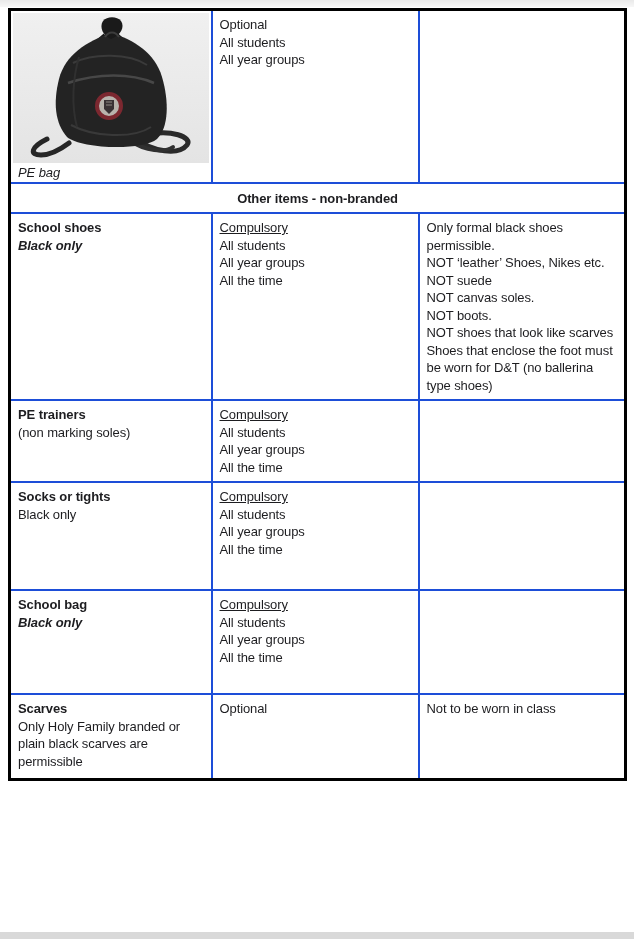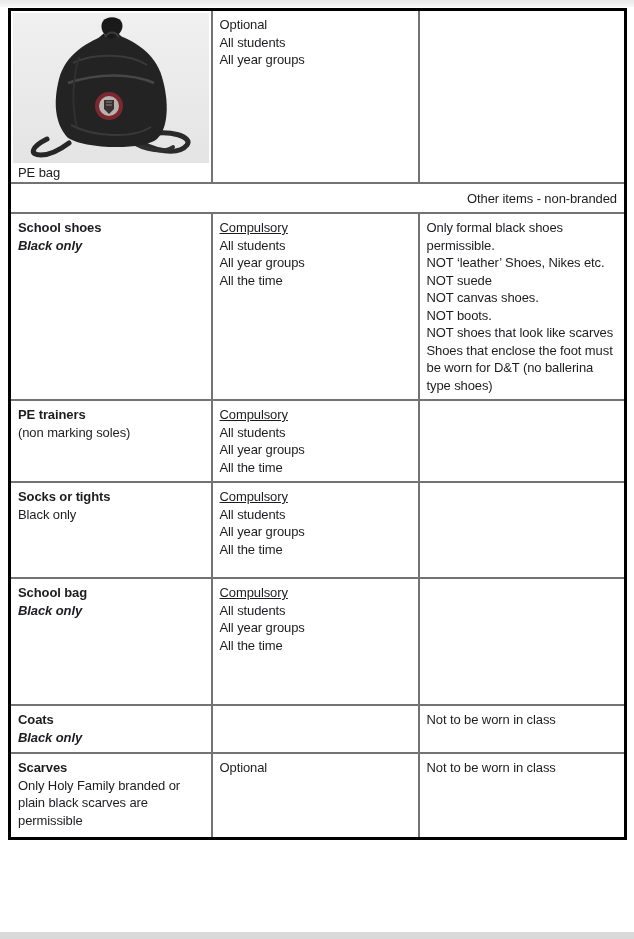--- a/index.html
+++ b/index.html
@@ -20,43 +20,43 @@
     background: #d9d9d9;
   }
   table.uniform-table {
     position: absolute; top: 8px; left: 8px;
     width: 616px;
     border-collapse: collapse;
     table-layout: fixed;
     border: 3px solid #000;
   }
   td {
-    border: 2px solid #737373;
+    border: 2px solid #1d4ed8;
     vertical-align: top;
     padding: 5px 7px;
     font-size: 13px;
     line-height: 17.5px;
     letter-spacing: -0.1px;
   }
   td.photo-cell { padding: 2px 2px 0 2px; }
   .section-cell {
-    text-align: right;
-    font-weight: normal;
+    text-align: center;
+    font-weight: bold;
     padding-top: 6px;
   }
   .item-name { font-weight: bold; }
   .item-sub {}
   .item-sub.bi { font-weight: bold; font-style: italic; }
   .req-title { font-weight: normal; text-decoration: underline; }
   .photo-frame {
     width: 196px; height: 150px;
     background: linear-gradient(#f0f0f0, #e4e4e4);
     overflow: hidden;
   }
-  .caption { padding: 1px 0 0 5px; font-size: 13px; }
+  .caption { padding: 1px 0 0 5px; font-size: 13px; font-style: italic; }
   .note-line, .req-line {}
 </style>
 </head>
 <body>
 
 <div class="page-top-edge"></div>
 
 <table class="uniform-table">
   <colgroup>
     <col style="width:202px">
@@ -116,79 +116,69 @@
     <td>
       <div class="req-title">Compulsory</div>
       <div class="req-line">All students</div>
       <div class="req-line">All year groups</div>
       <div class="req-line">All the time</div>
     </td>
     <td>
       <div class="note-line">Only formal black shoes permissible.</div>
       <div class="note-line">NOT ‘leather’ Shoes, Nikes etc.</div>
       <div class="note-line">NOT suede</div>
-      <div class="note-line">NOT canvas shoes.</div>
+      <div class="note-line">NOT canvas soles.</div>
       <div class="note-line">NOT boots.</div>
       <div class="note-line">NOT shoes that look like scarves</div>
       <div class="note-line">Shoes that enclose the foot must be worn for D&amp;T (no ballerina type shoes)</div>
     </td>
   </tr>
 
   <tr style="height:80px">
     <td>
       <div class="item-name">PE trainers</div>
       <div class="item-sub">(non marking soles)</div>
     </td>
     <td>
       <div class="req-title">Compulsory</div>
       <div class="req-line">All students</div>
       <div class="req-line">All year groups</div>
       <div class="req-line">All the time</div>
     </td>
     <td></td>
   </tr>
 
-  <tr style="height:96px">
+  <tr style="height:108px">
     <td>
       <div class="item-name">Socks or tights</div>
       <div class="item-sub">Black only</div>
     </td>
     <td>
       <div class="req-title">Compulsory</div>
       <div class="req-line">All students</div>
       <div class="req-line">All year groups</div>
       <div class="req-line">All the time</div>
     </td>
     <td></td>
   </tr>
 
-  <tr style="height:127px">
+  <tr style="height:104px">
     <td>
       <div class="item-name">School bag</div>
       <div class="item-sub bi">Black only</div>
     </td>
     <td>
       <div class="req-title">Compulsory</div>
       <div class="req-line">All students</div>
       <div class="req-line">All year groups</div>
       <div class="req-line">All the time</div>
     </td>
     <td></td>
   </tr>
 
-  <tr style="height:48px">
-    <td>
-      <div class="item-name">Coats</div>
-      <div class="item-sub bi">Black only</div>
-    </td>
-    <td></td>
-    <td>
-      <div class="note-line">Not to be worn in class</div>
-    </td>
-  </tr>
 
 
   <tr style="height:85px">
     <td>
       <div class="item-name">Scarves</div>
       <div class="item-sub">Only Holy Family branded or plain black scarves are permissible</div>
     </td>
     <td>
       <div class="req-line">Optional</div>
     </td>

